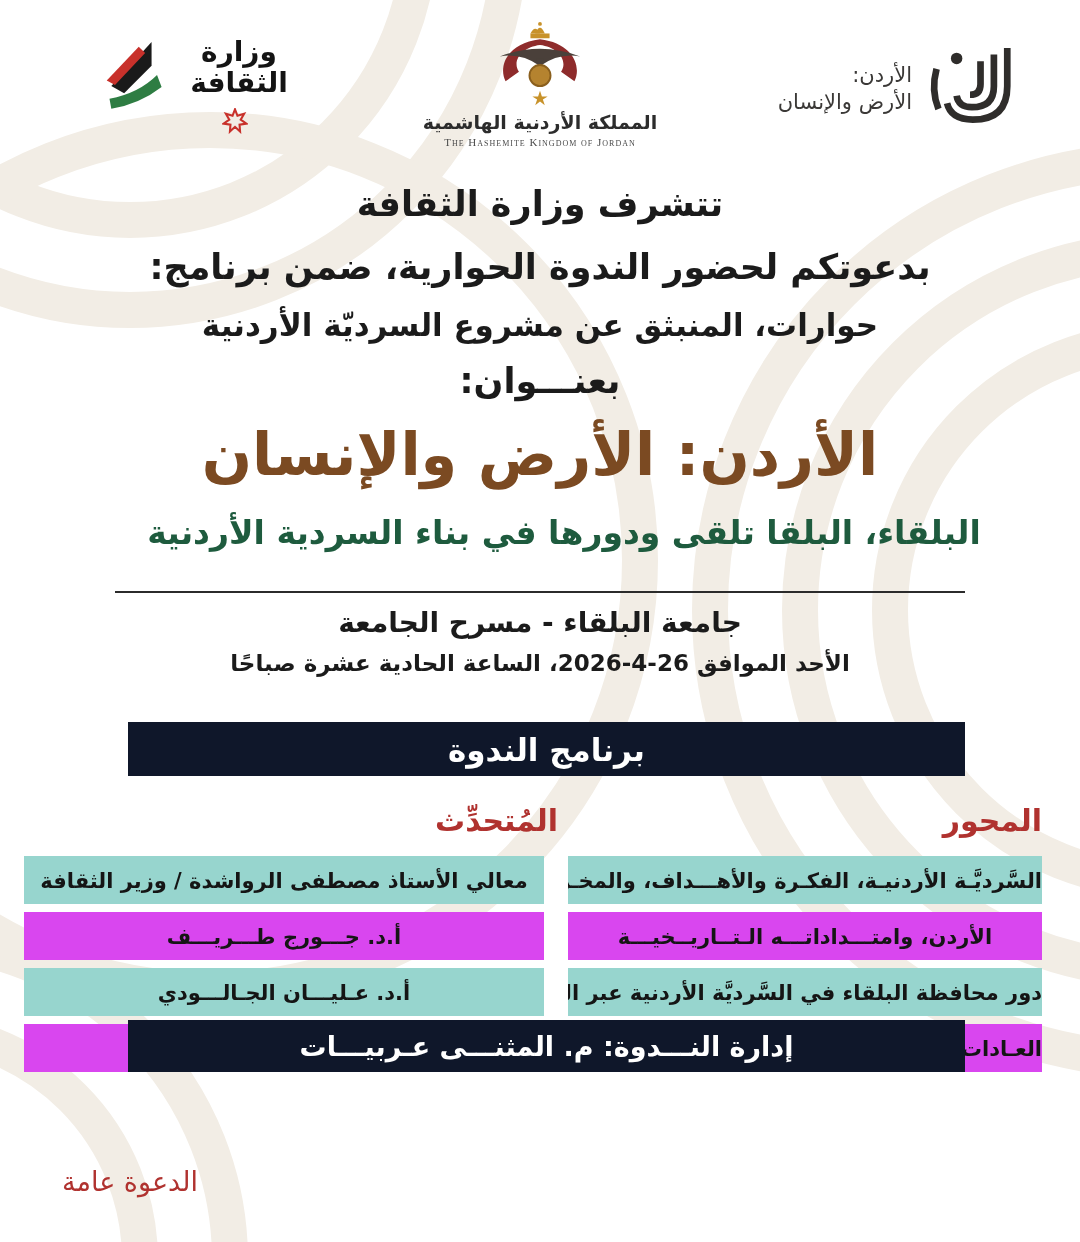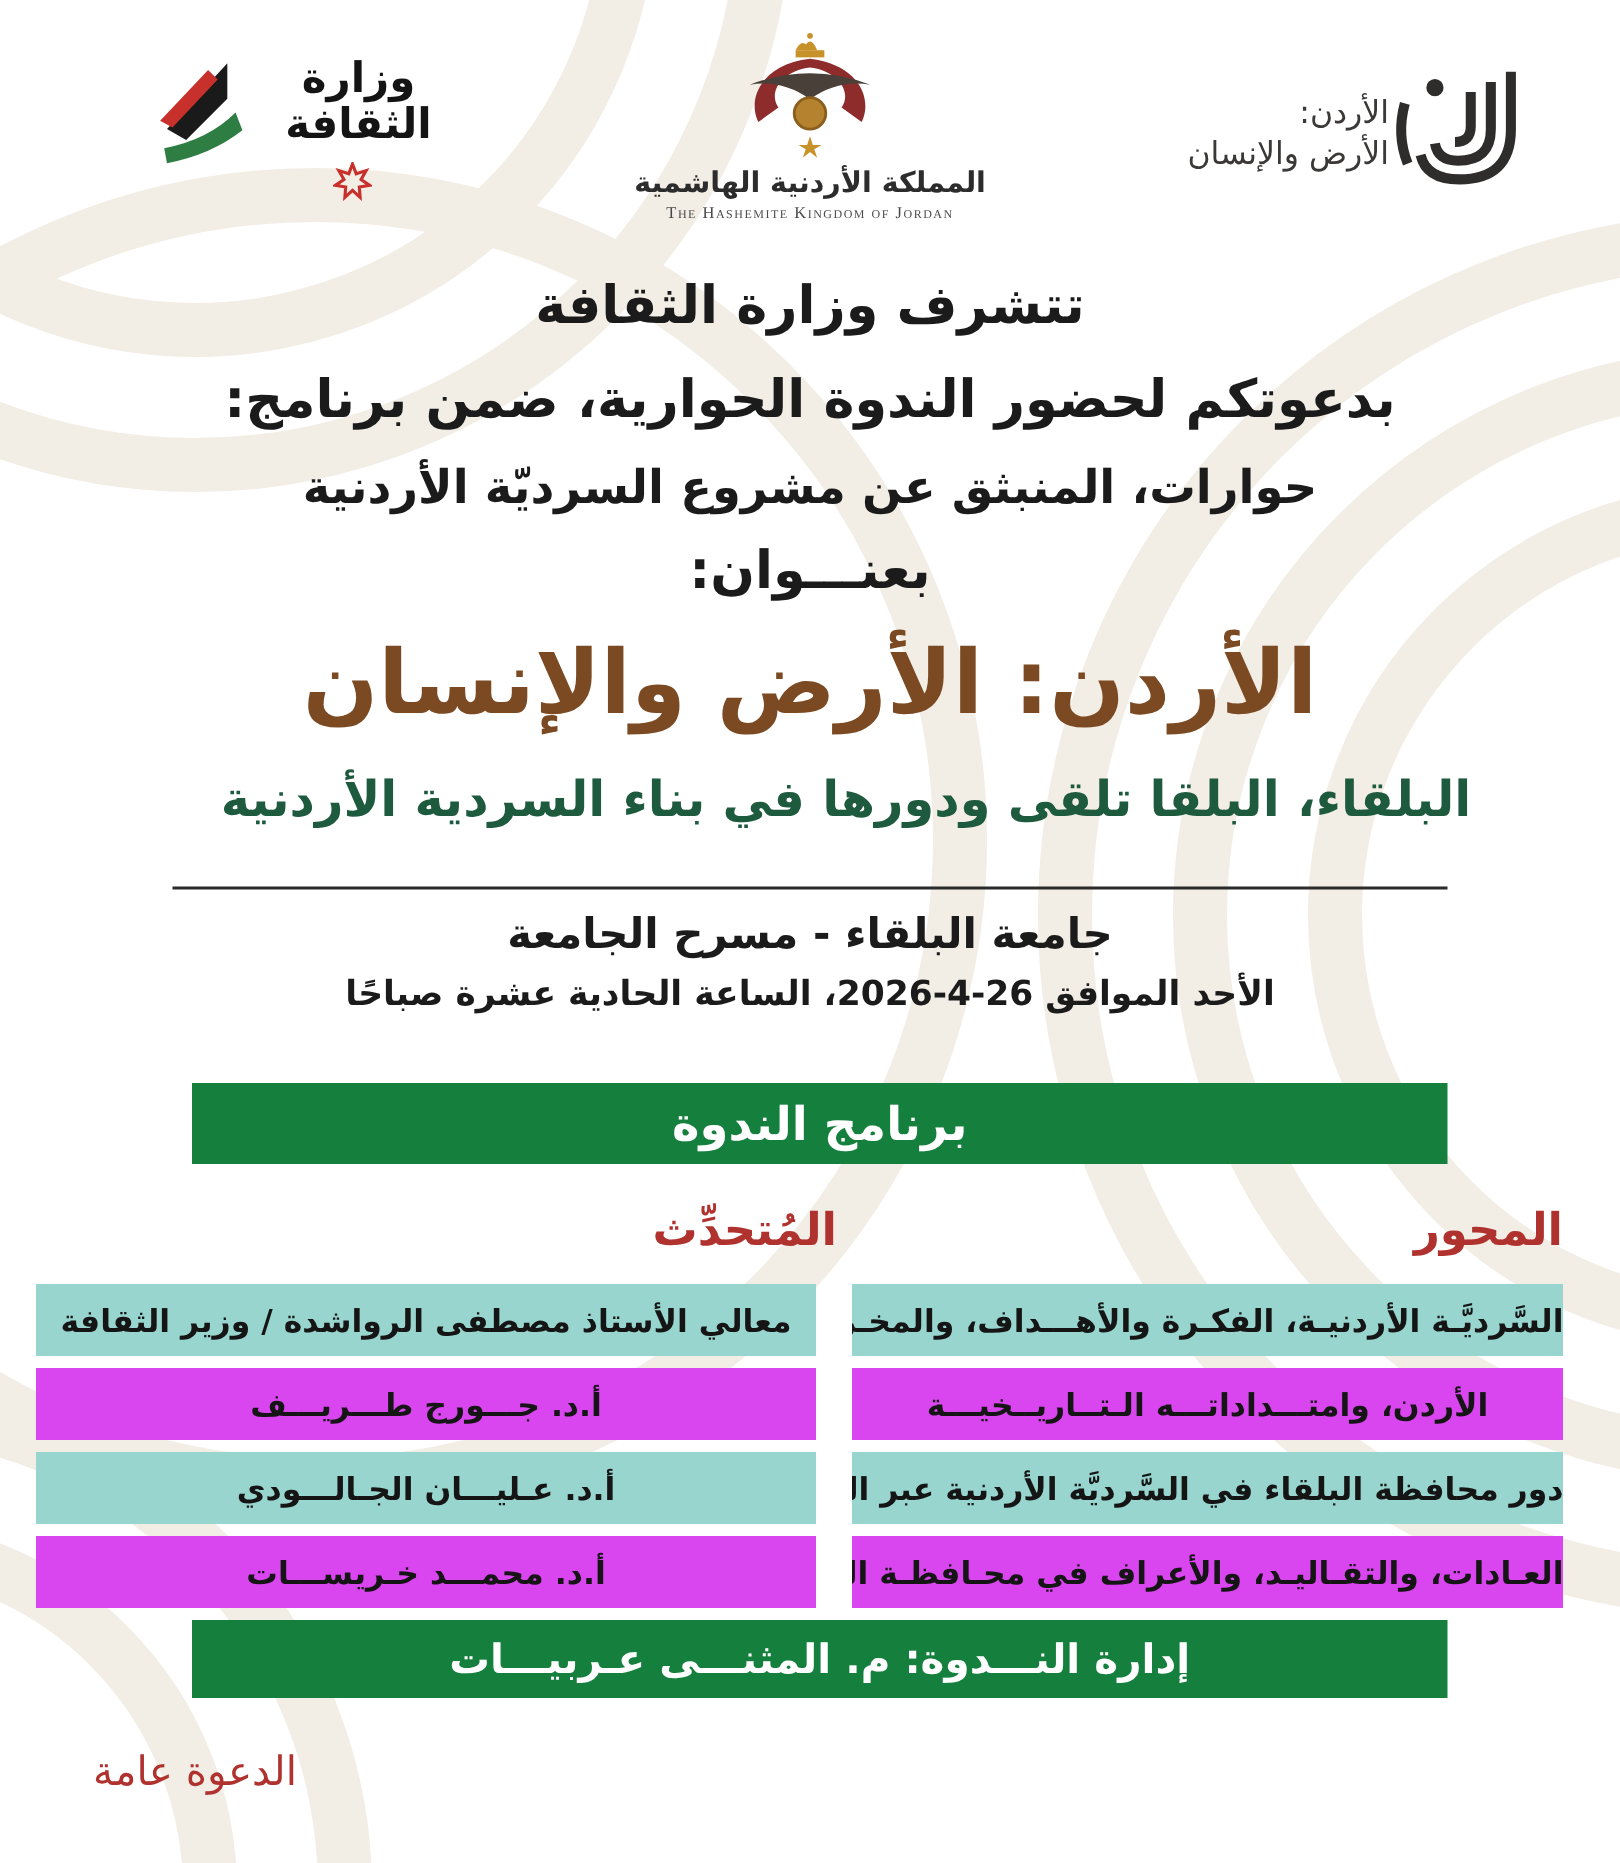--- a/index.html
+++ b/index.html
@@ -31,21 +31,21 @@
   .emblem { left:420px; top:22px; width:240px; text-align:center; }
   .emblem .crest { width:136px; height:88px; margin:0 auto; display:block; }
   .emblem .calli {
     font-weight:bold; font-size:19px; color:#2c2c2c; line-height:1.1; margin-top:2px;
   }
   .emblem .eng {
     font-family:"Liberation Serif", serif; font-variant:small-caps;
     font-size:11px; letter-spacing:1px; color:#4b4b4b; margin-top:3px;
   }
 
-  .narrative-logo { right:66px; top:46px; display:flex; align-items:center; }
+  .narrative-logo { right:66px; top:46px; display:flex; align-items:center; gap:14px; }
   .narrative-logo .ntext {
     text-align:right; font-size:21px; line-height:1.3; color:#3b3937; font-weight:normal;
   }
   .narrative-logo .fp { width:88px; height:86px; }
 
   
   .c-line { left:0; width:1080px; text-align:center; color:#1b1b1b; font-weight:bold; white-space:nowrap; }
   .l1 { top:184px;  font-size:35px; }
   .l2 { top:247px;  font-size:35px; }
   .l3 { top:307px;  font-size:31px; }
@@ -54,25 +54,25 @@
   .event-subtitle { top:513px; font-size:33px; color:#1e5b3e;padding-left:48px; }
 
   .divider { left:115px; top:591px; width:850px; height:2px; background:#2b2b2b; }
 
   .venue    { top:606px; font-size:28px; }
   .datetime { top:650px; font-size:23px; }
 
   
   .banner {
     position:absolute; left:128px; width:837px;
-    background:#15803d; color:#ffffff; text-align:center;
+    background:#0f172a; color:#ffffff; text-align:center;
     font-weight:bold; direction:rtl; white-space:nowrap;
   }
   .banner-top    { top:722px;  height:54px; line-height:56px; font-size:31px; }
-  .banner-bottom { top:1080px; height:52px; line-height:54px; font-size:27px; }
+  .banner-bottom { top:1020px; height:52px; line-height:54px; font-size:27px; }
 
   
   .col-header {
     position:absolute; top:800px; height:42px; line-height:42px;
     text-align:right; color:#b0322f; font-weight:bold; font-size:30px; direction:rtl;
   }
   .col-header.theme   { left:568px; width:474px; }
   .col-header.speaker { left:38px;  width:520px; }
 
   .prow { position:absolute; left:0; width:1080px; height:48px; }

